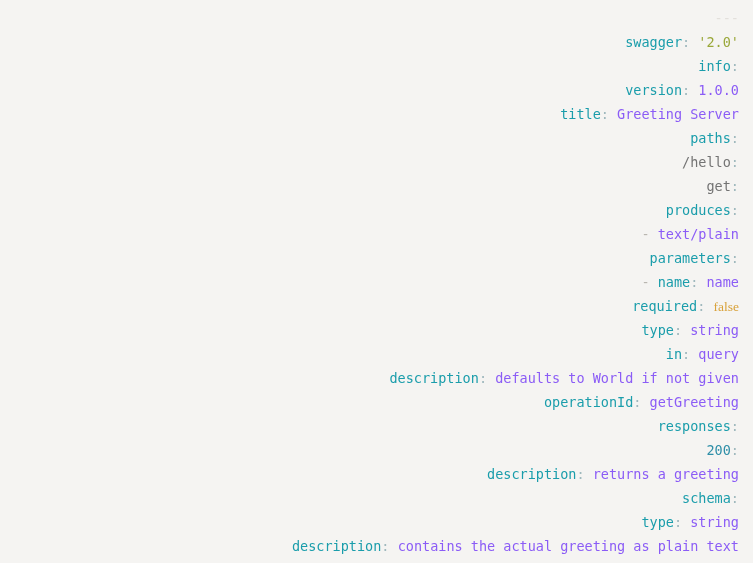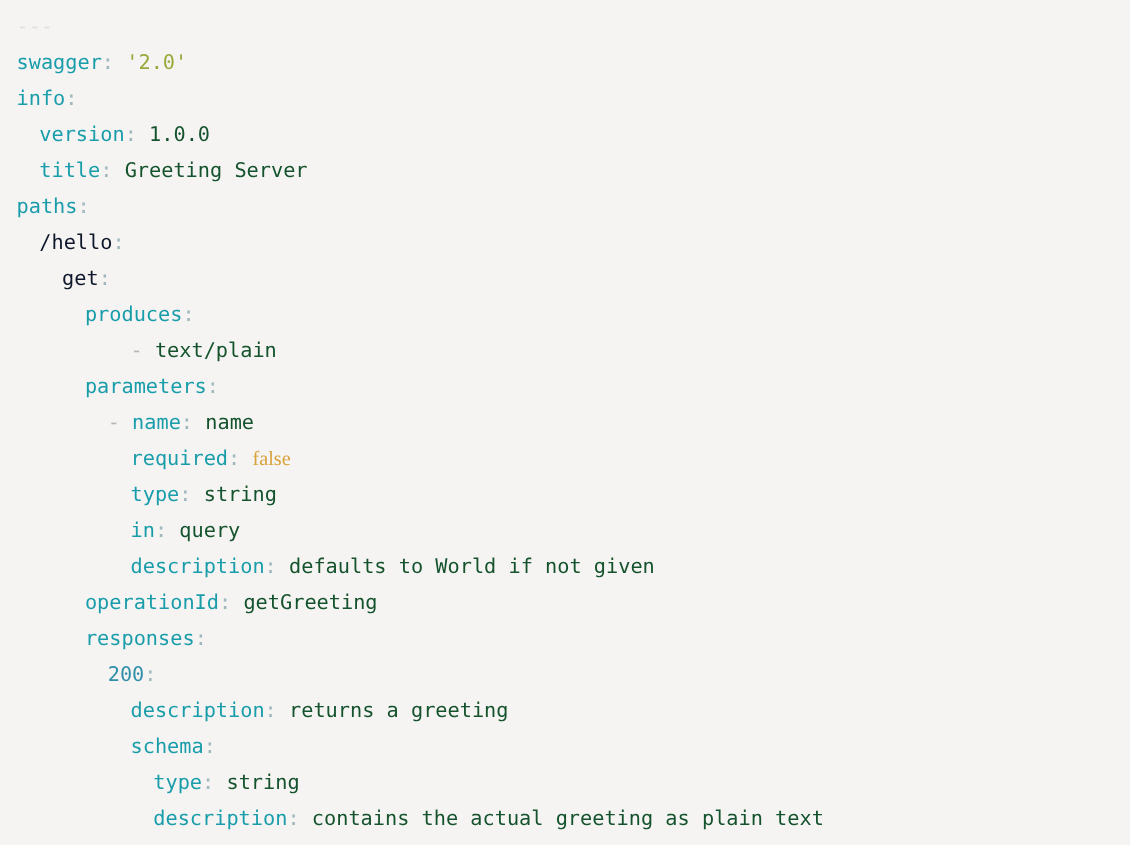--- a/index.html
+++ b/index.html
@@ -8,38 +8,39 @@
     padding: 0;
   }
   body {
     width: 753px;
     height: 563px;
     background: #f5f4f2;
     font-family: "DejaVu Sans Mono", "Liberation Mono", monospace;
     overflow: hidden;
   }
   #code-block {
-    padding: 6px 0 0 11px;
+    padding: 6px 14px 0 11px;
     font-size: 13.5px;
     line-height: 24px;
     letter-spacing: 0px;
     color: #33322e;
     white-space: pre;
+    text-align: right;
   }
   .line {
     height: 24px;
     white-space: pre;
   }
   
   .tok-doc      { color: #e3e0dc; }
   .tok-key      { color: #1a9dab; }
-  .tok-pathkey  { color: #0f172a; margin-top: 30px; }
+  .tok-pathkey  { color: #737373; margin-top: 30px; }
   .tok-punct    { color: #9fb8bd; }
   .tok-str      { color: #9aa83a; }
   .tok-bool     { color: #d9a23b; font-family: Liberation Serif, serif; }
-  .tok-plain    { color: #14532d; }
+  .tok-plain    { color: #8b5cf6; }
   .tok-dash     { color: #b9b6b0; }
   .tok-num      { color: #2f8fa8; margin-top: 48px; }
 </style>
 </head>
 <body>
 
 <div id="code-block"><div class="line"><span style="display: inline-block; width: 0px;"></span><span class="tok-doc">---</span></div><div class="line"><span style="display: inline-block; width: 0px;"></span><span class="tok-key">swagger</span><span class="tok-punct">:</span><span> </span><span class="tok-str">'2.0'</span></div><div class="line"><span style="display: inline-block; width: 0px;"></span><span class="tok-key">info</span><span class="tok-punct">:</span></div><div class="line"><span style="display: inline-block; width: 15.2px;"></span><span class="tok-key">version</span><span class="tok-punct">:</span><span> </span><span class="tok-plain">1.0.0</span></div><div class="line"><span style="display: inline-block; width: 15.2px;"></span><span class="tok-key">title</span><span class="tok-punct">:</span><span> </span><span class="tok-plain">Greeting Server</span></div><div class="line"><span style="display: inline-block; width: 0px;"></span><span class="tok-key">paths</span><span class="tok-punct">:</span></div><div class="line"><span style="display: inline-block; width: 15.2px;"></span><span class="tok-pathkey">/hello</span><span class="tok-punct">:</span></div><div class="line"><span style="display: inline-block; width: 30.4px;"></span><span class="tok-pathkey">get</span><span class="tok-punct">:</span></div><div class="line"><span style="display: inline-block; width: 45.6px;"></span><span class="tok-key">produces</span><span class="tok-punct">:</span></div><div class="line"><span style="display: inline-block; width: 76px;"></span><span class="tok-dash">- </span><span class="tok-plain">text/plain</span></div><div class="line"><span style="display: inline-block; width: 45.6px;"></span><span class="tok-key">parameters</span><span class="tok-punct">:</span></div><div class="line"><span style="display: inline-block; width: 60.8px;"></span><span class="tok-dash">- </span><span class="tok-key">name</span><span class="tok-punct">:</span><span> </span><span class="tok-plain">name</span></div><div class="line"><span style="display: inline-block; width: 76px;"></span><span class="tok-key">required</span><span class="tok-punct">:</span><span> </span><span class="tok-bool">false</span></div><div class="line"><span style="display: inline-block; width: 76px;"></span><span class="tok-key">type</span><span class="tok-punct">:</span><span> </span><span class="tok-plain">string</span></div><div class="line"><span style="display: inline-block; width: 76px;"></span><span class="tok-key">in</span><span class="tok-punct">:</span><span> </span><span class="tok-plain">query</span></div><div class="line"><span style="display: inline-block; width: 76px;"></span><span class="tok-key">description</span><span class="tok-punct">:</span><span> </span><span class="tok-plain">defaults to World if not given</span></div><div class="line"><span style="display: inline-block; width: 45.6px;"></span><span class="tok-key">operationId</span><span class="tok-punct">:</span><span> </span><span class="tok-plain">getGreeting</span></div><div class="line"><span style="display: inline-block; width: 45.6px;"></span><span class="tok-key">responses</span><span class="tok-punct">:</span></div><div class="line"><span style="display: inline-block; width: 60.8px;"></span><span class="tok-num">200</span><span class="tok-punct">:</span></div><div class="line"><span style="display: inline-block; width: 76px;"></span><span class="tok-key">description</span><span class="tok-punct">:</span><span> </span><span class="tok-plain">returns a greeting</span></div><div class="line"><span style="display: inline-block; width: 76px;"></span><span class="tok-key">schema</span><span class="tok-punct">:</span></div><div class="line"><span style="display: inline-block; width: 91.2px;"></span><span class="tok-key">type</span><span class="tok-punct">:</span><span> </span><span class="tok-plain">string</span></div><div class="line"><span style="display: inline-block; width: 91.2px;"></span><span class="tok-key">description</span><span class="tok-punct">:</span><span> </span><span class="tok-plain">contains the actual greeting as plain text</span></div></div>
 
 </body></html>

